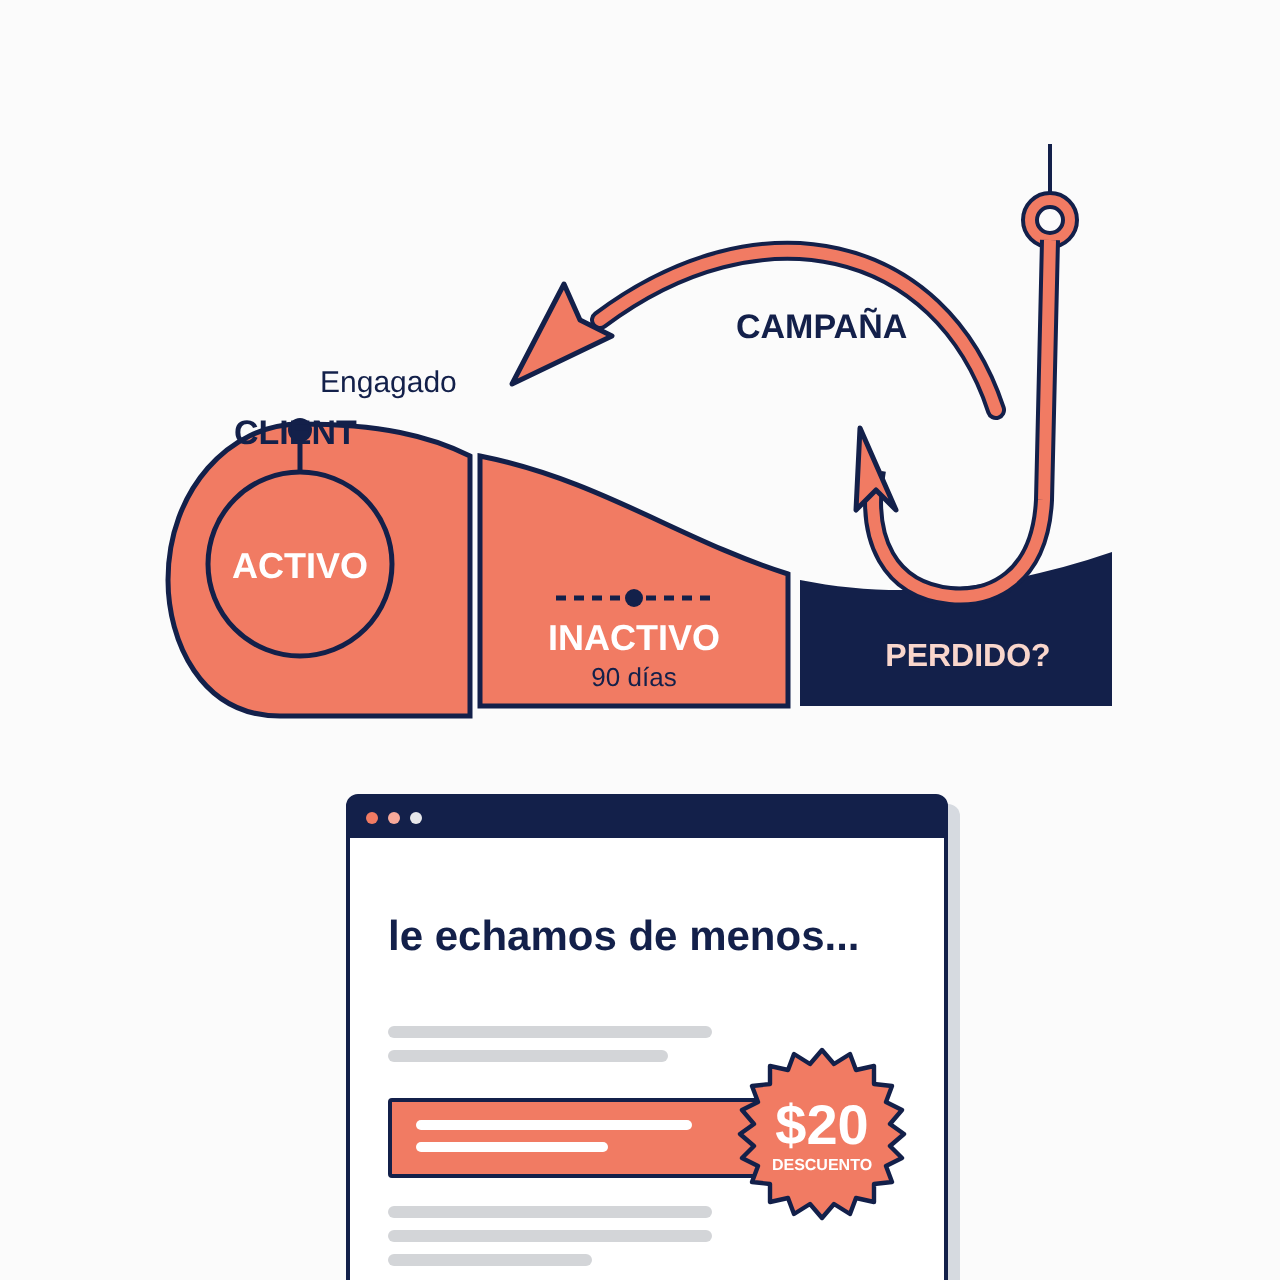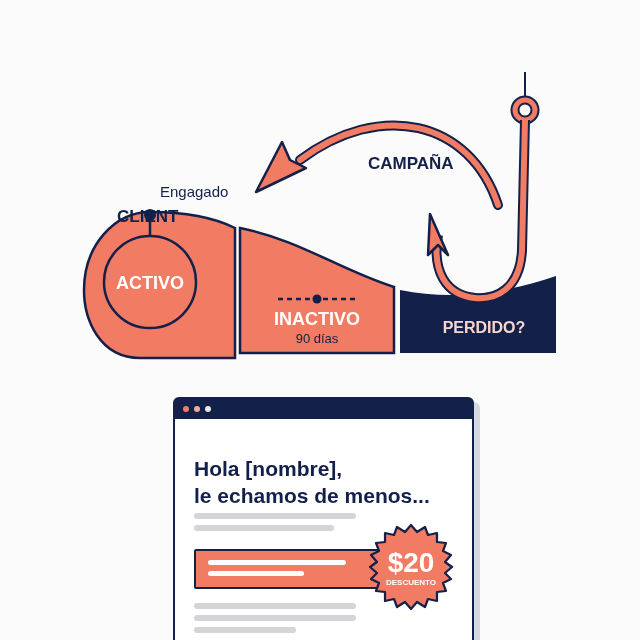--- a/index.html
+++ b/index.html
@@ -59,21 +59,20 @@
   <div>CAMPAÑA</div>
 </div>
 
 <div class="abs email">
   <div class="email-bar">
     <span class="dot" style="background:#f17b63"></span>
     <span class="dot" style="background:#f7a99a"></span>
     <span class="dot" style="background:#e7e7ea"></span>
   </div>
   <div class="headline">
-    <div>Hola [nombre],</div>
     <div>le echamos de menos...</div>
   </div>
   <div class="line" style="left:19px;top:114px;width:162px"></div>
   <div class="line" style="left:19px;top:126px;width:140px"></div>
   <div class="cta">
     <div class="wl" style="top:9px;width:138px"></div>
     <div class="wl" style="top:20px;width:96px"></div>
   </div>
   <div class="line" style="left:19px;top:204px;width:162px"></div>
   <div class="line" style="left:19px;top:216px;width:162px"></div>

